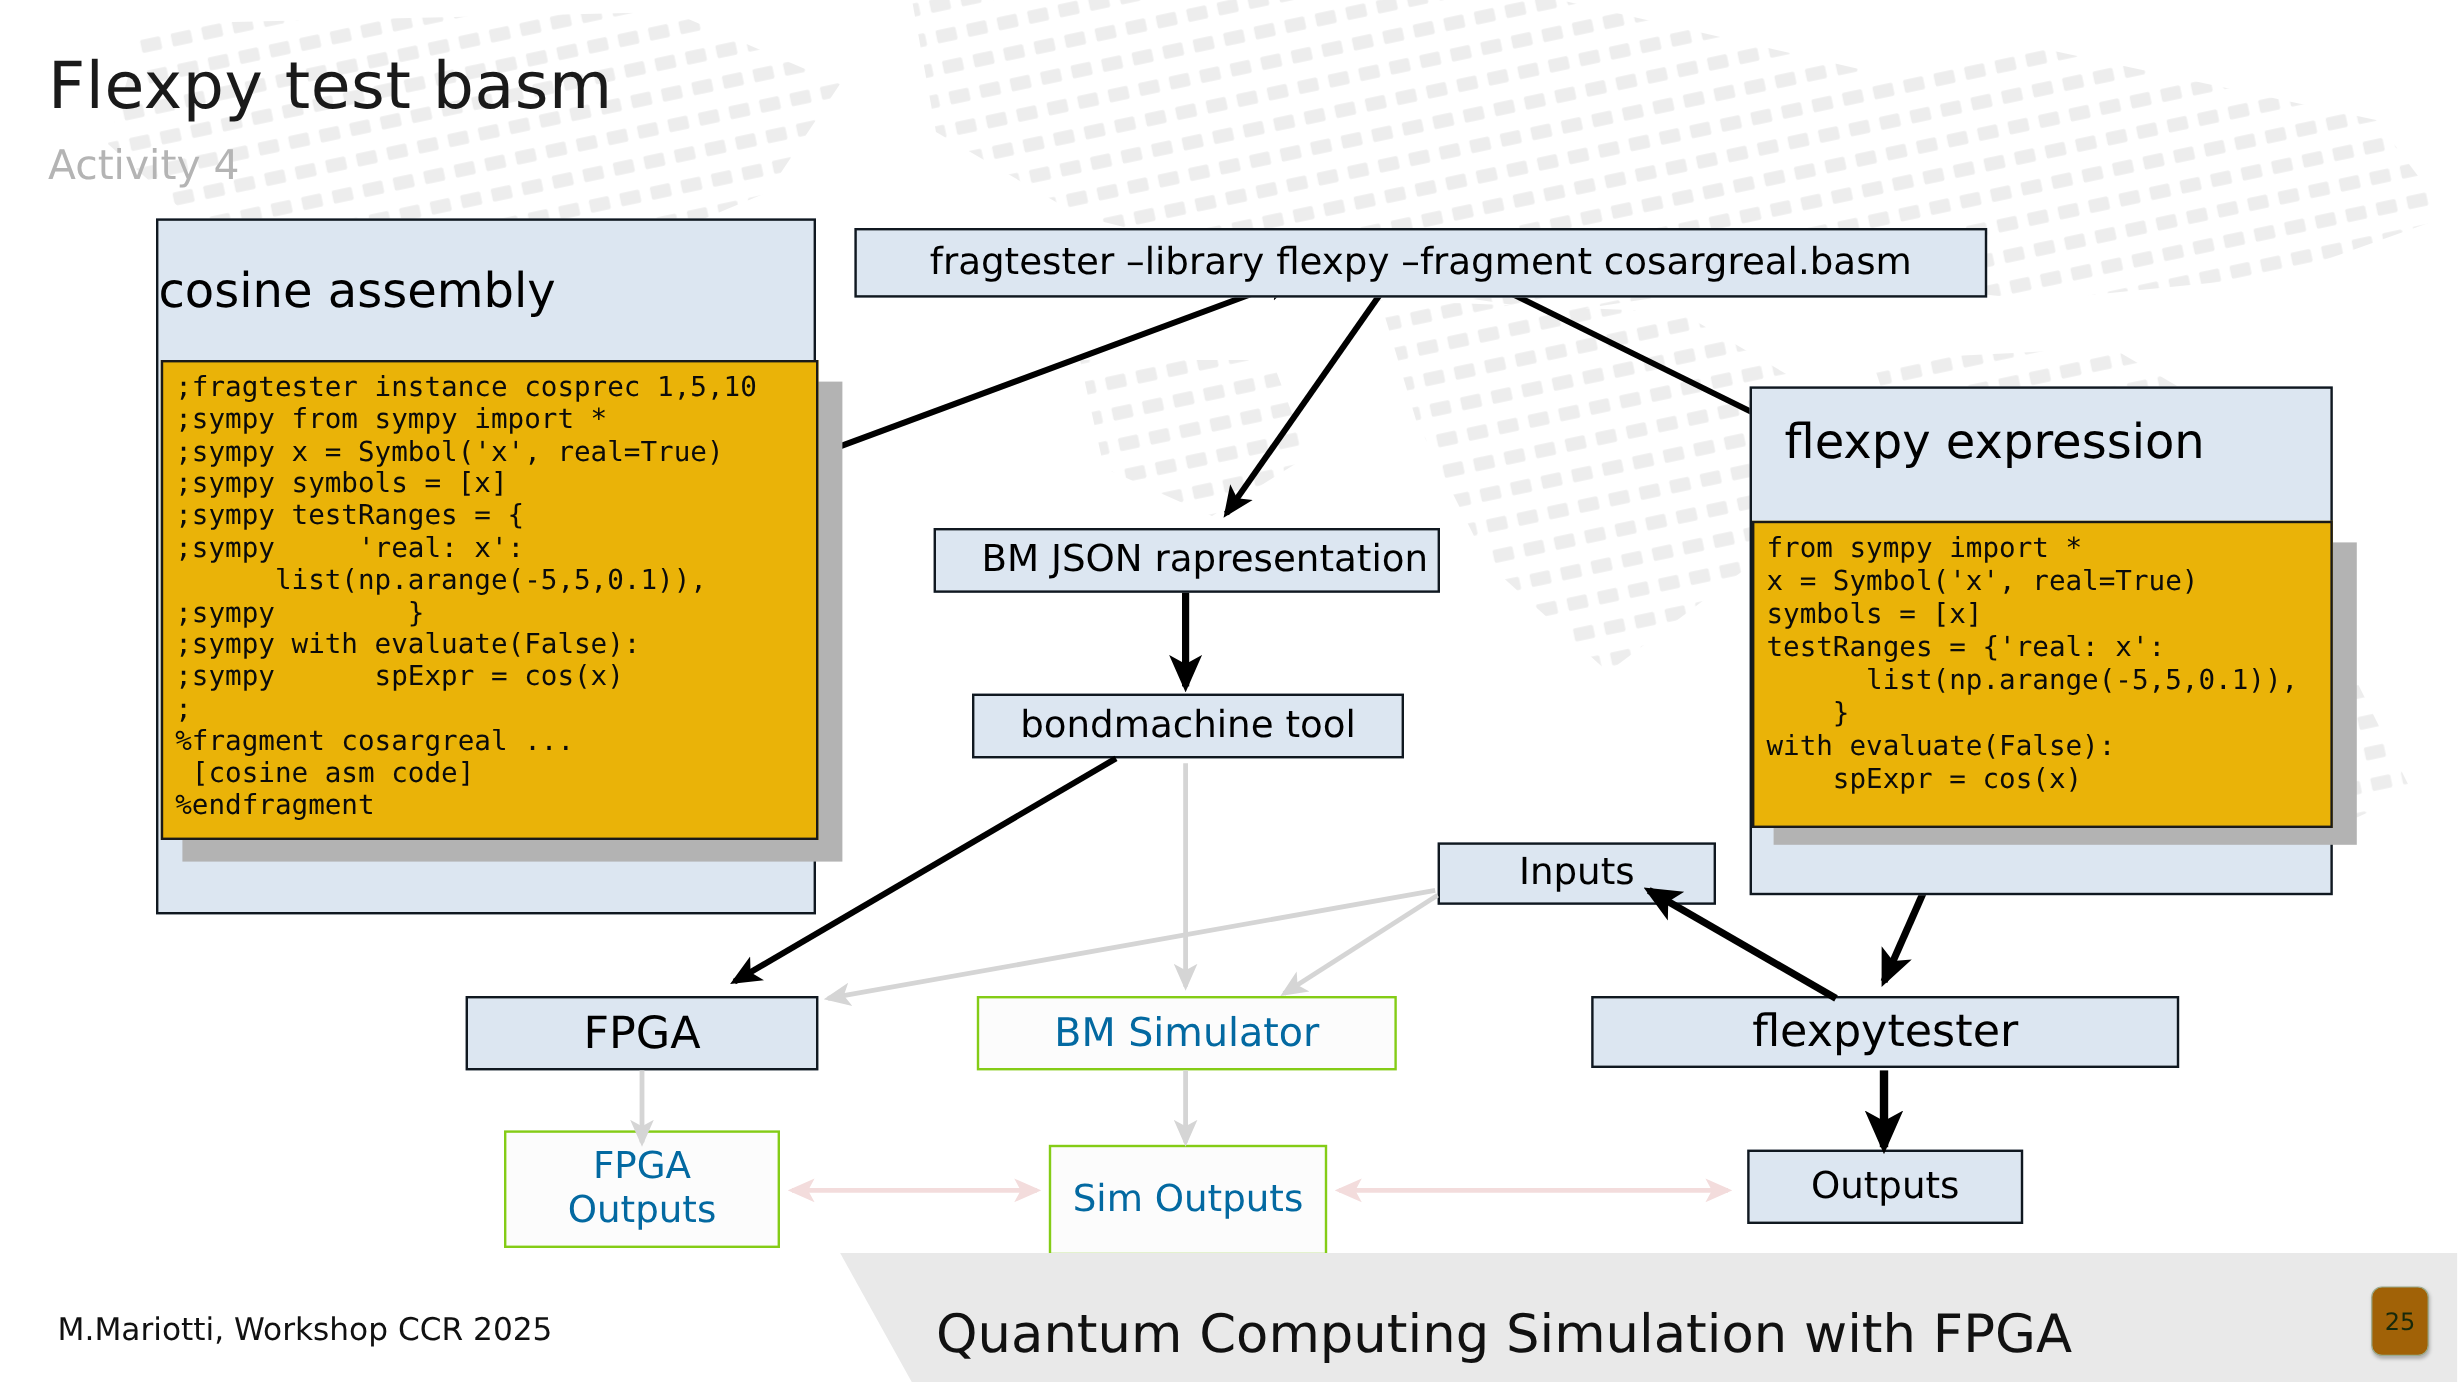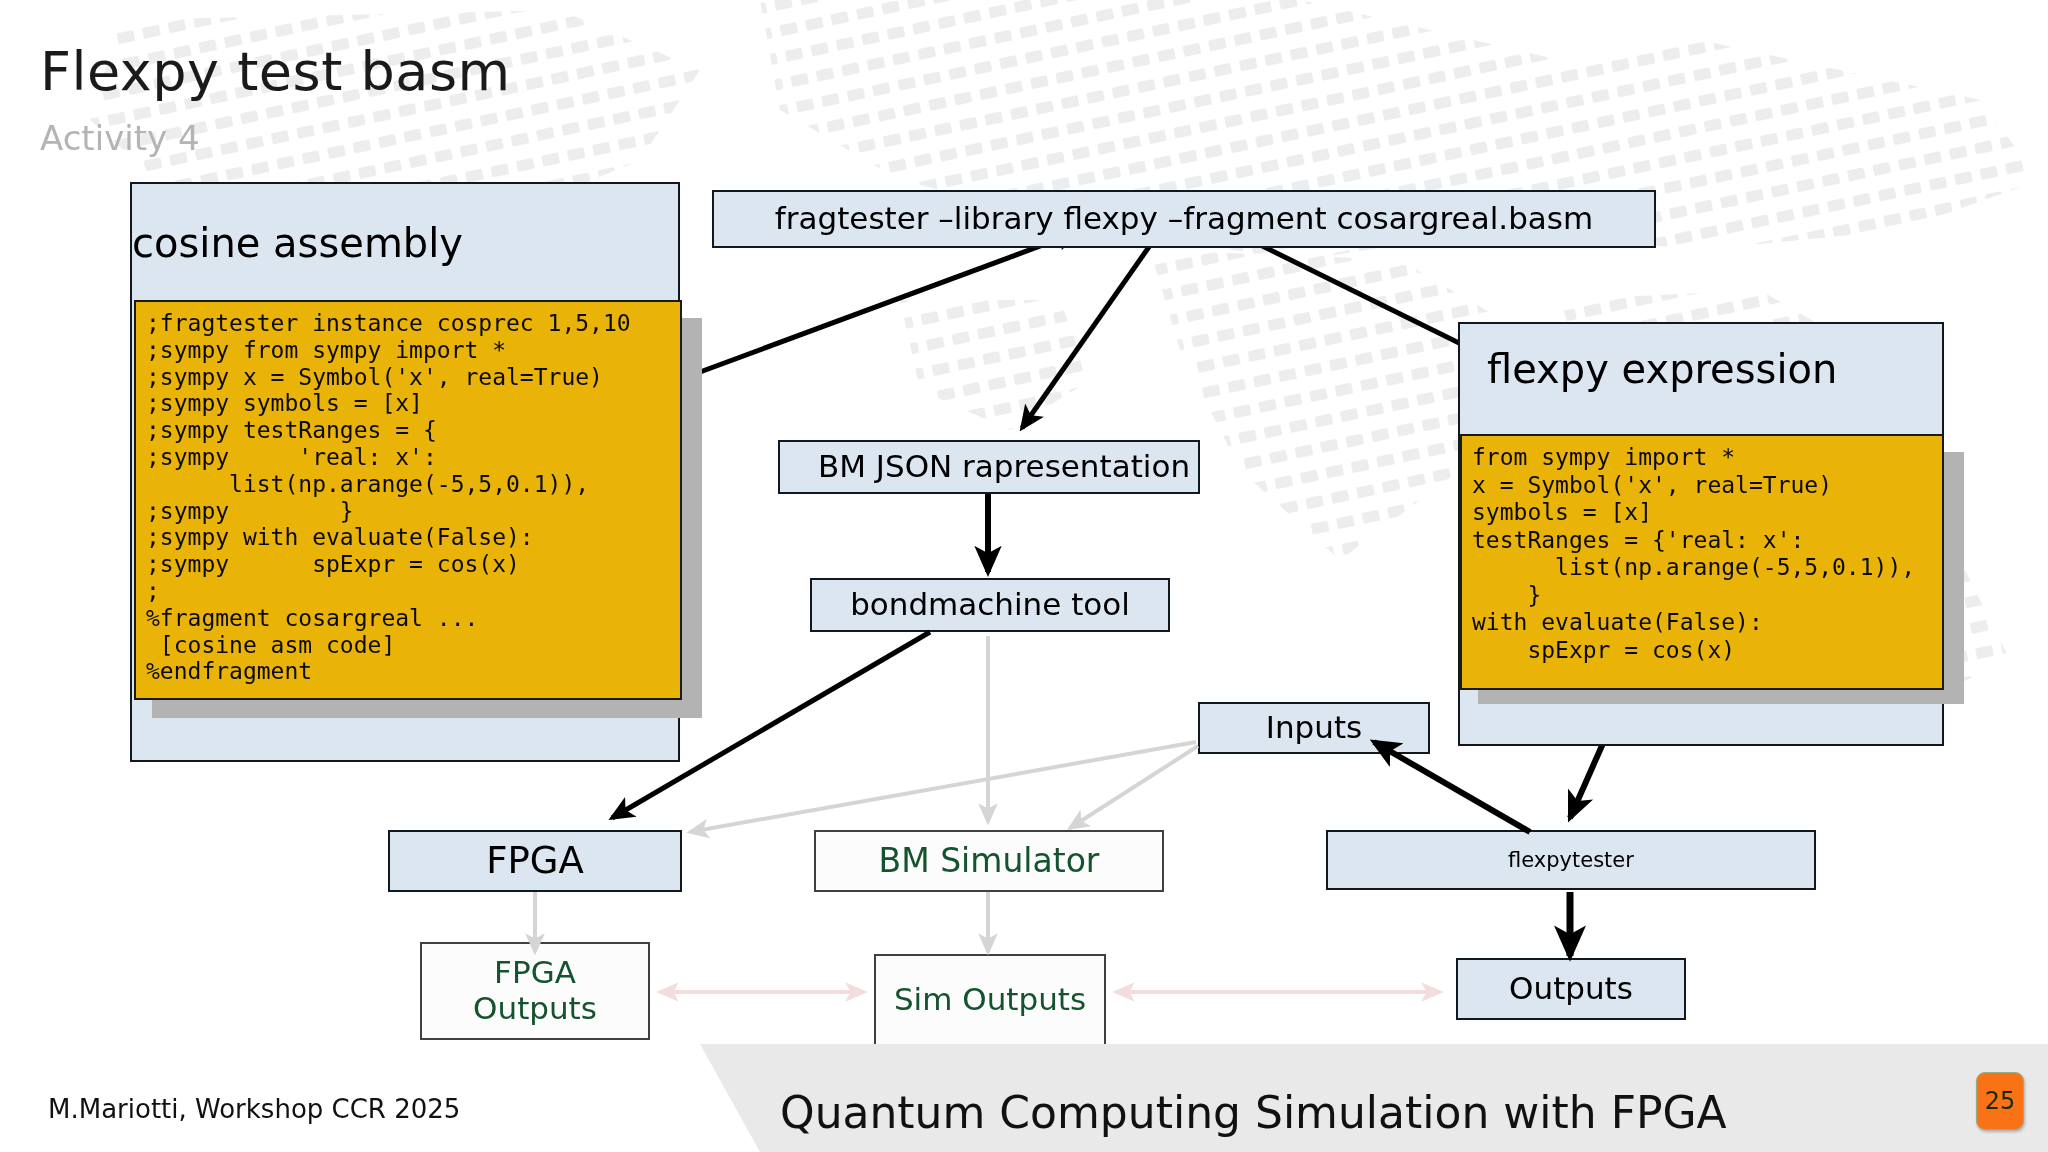--- a/index.html
+++ b/index.html
@@ -35,22 +35,22 @@
     background:#dce6f1;
     border:2.5px solid #101820;
     box-sizing:border-box;
     display:flex;align-items:center;justify-content:center;
     text-align:center;
     color:#000;
     line-height:1.15;
   }
   .box.ghost{
     background:#fcfcfc;
-    border:2px solid #404040;
-    color:#14532d;
+    border:2px solid #84cc16;
+    color:#0369a1;
   }
 
   
   .card{
     position:absolute;
     background:#dce6f1;
     border:2.5px solid #101820;
     box-sizing:border-box;
     z-index:3;
   }
@@ -88,23 +88,23 @@
     position:absolute;left:48px;bottom:28px;
     font-size:26px;color:#111;
   }
   .footer-center{
     position:absolute;left:780px;bottom:14px;
     font-size:44px;color:#111;
   }
   .page-badge{
     position:absolute;right:24px;bottom:22px;
     width:46px;height:56px;
-    background:#f97316;border:1.5px solid #9aab8c;border-radius:9px;
+    background:#a16207;border:1.5px solid #9aab8c;border-radius:9px;
     display:flex;align-items:center;justify-content:center;
-    font-size:24px;color:#17290b;
+    font-size:20px;color:#17290b;
     box-shadow:1px 2px 3px rgba(0,0,0,.25);
   }
   #arrows{position:absolute;left:0;top:0;width:2048px;height:1152px;pointer-events:none;z-index:2;}
 </style>
 </head>
 <body>
 
 <div id="bg-map">
   <svg width="2048" height="1060" viewBox="0 0 2048 1060" xmlns="http://www.w3.org/2000/svg">
     <defs>
@@ -225,21 +225,21 @@
 </div>
 
 <div class="box" style="left:388px;top:830px;width:294px;height:62px;font-size:37px;">
   <span>FPGA</span>
 </div>
 
 <div class="box ghost" style="left:814px;top:830px;width:350px;height:62px;font-size:33px;">
   <span>BM Simulator</span>
 </div>
 
-<div class="box" style="left:1326px;top:830px;width:490px;height:60px;font-size:21px;">
+<div class="box" style="left:1326px;top:830px;width:490px;height:60px;font-size:37px;">
   <span>flexpytester</span>
 </div>
 
 <div class="box ghost" style="left:420px;top:942px;width:230px;height:98px;font-size:31px;white-space:pre-line;">
   <span>FPGA
 Outputs</span>
 </div>
 
 <div class="box ghost" style="left:874px;top:954px;width:232px;height:92px;font-size:31px;">
   <span>Sim Outputs</span>

